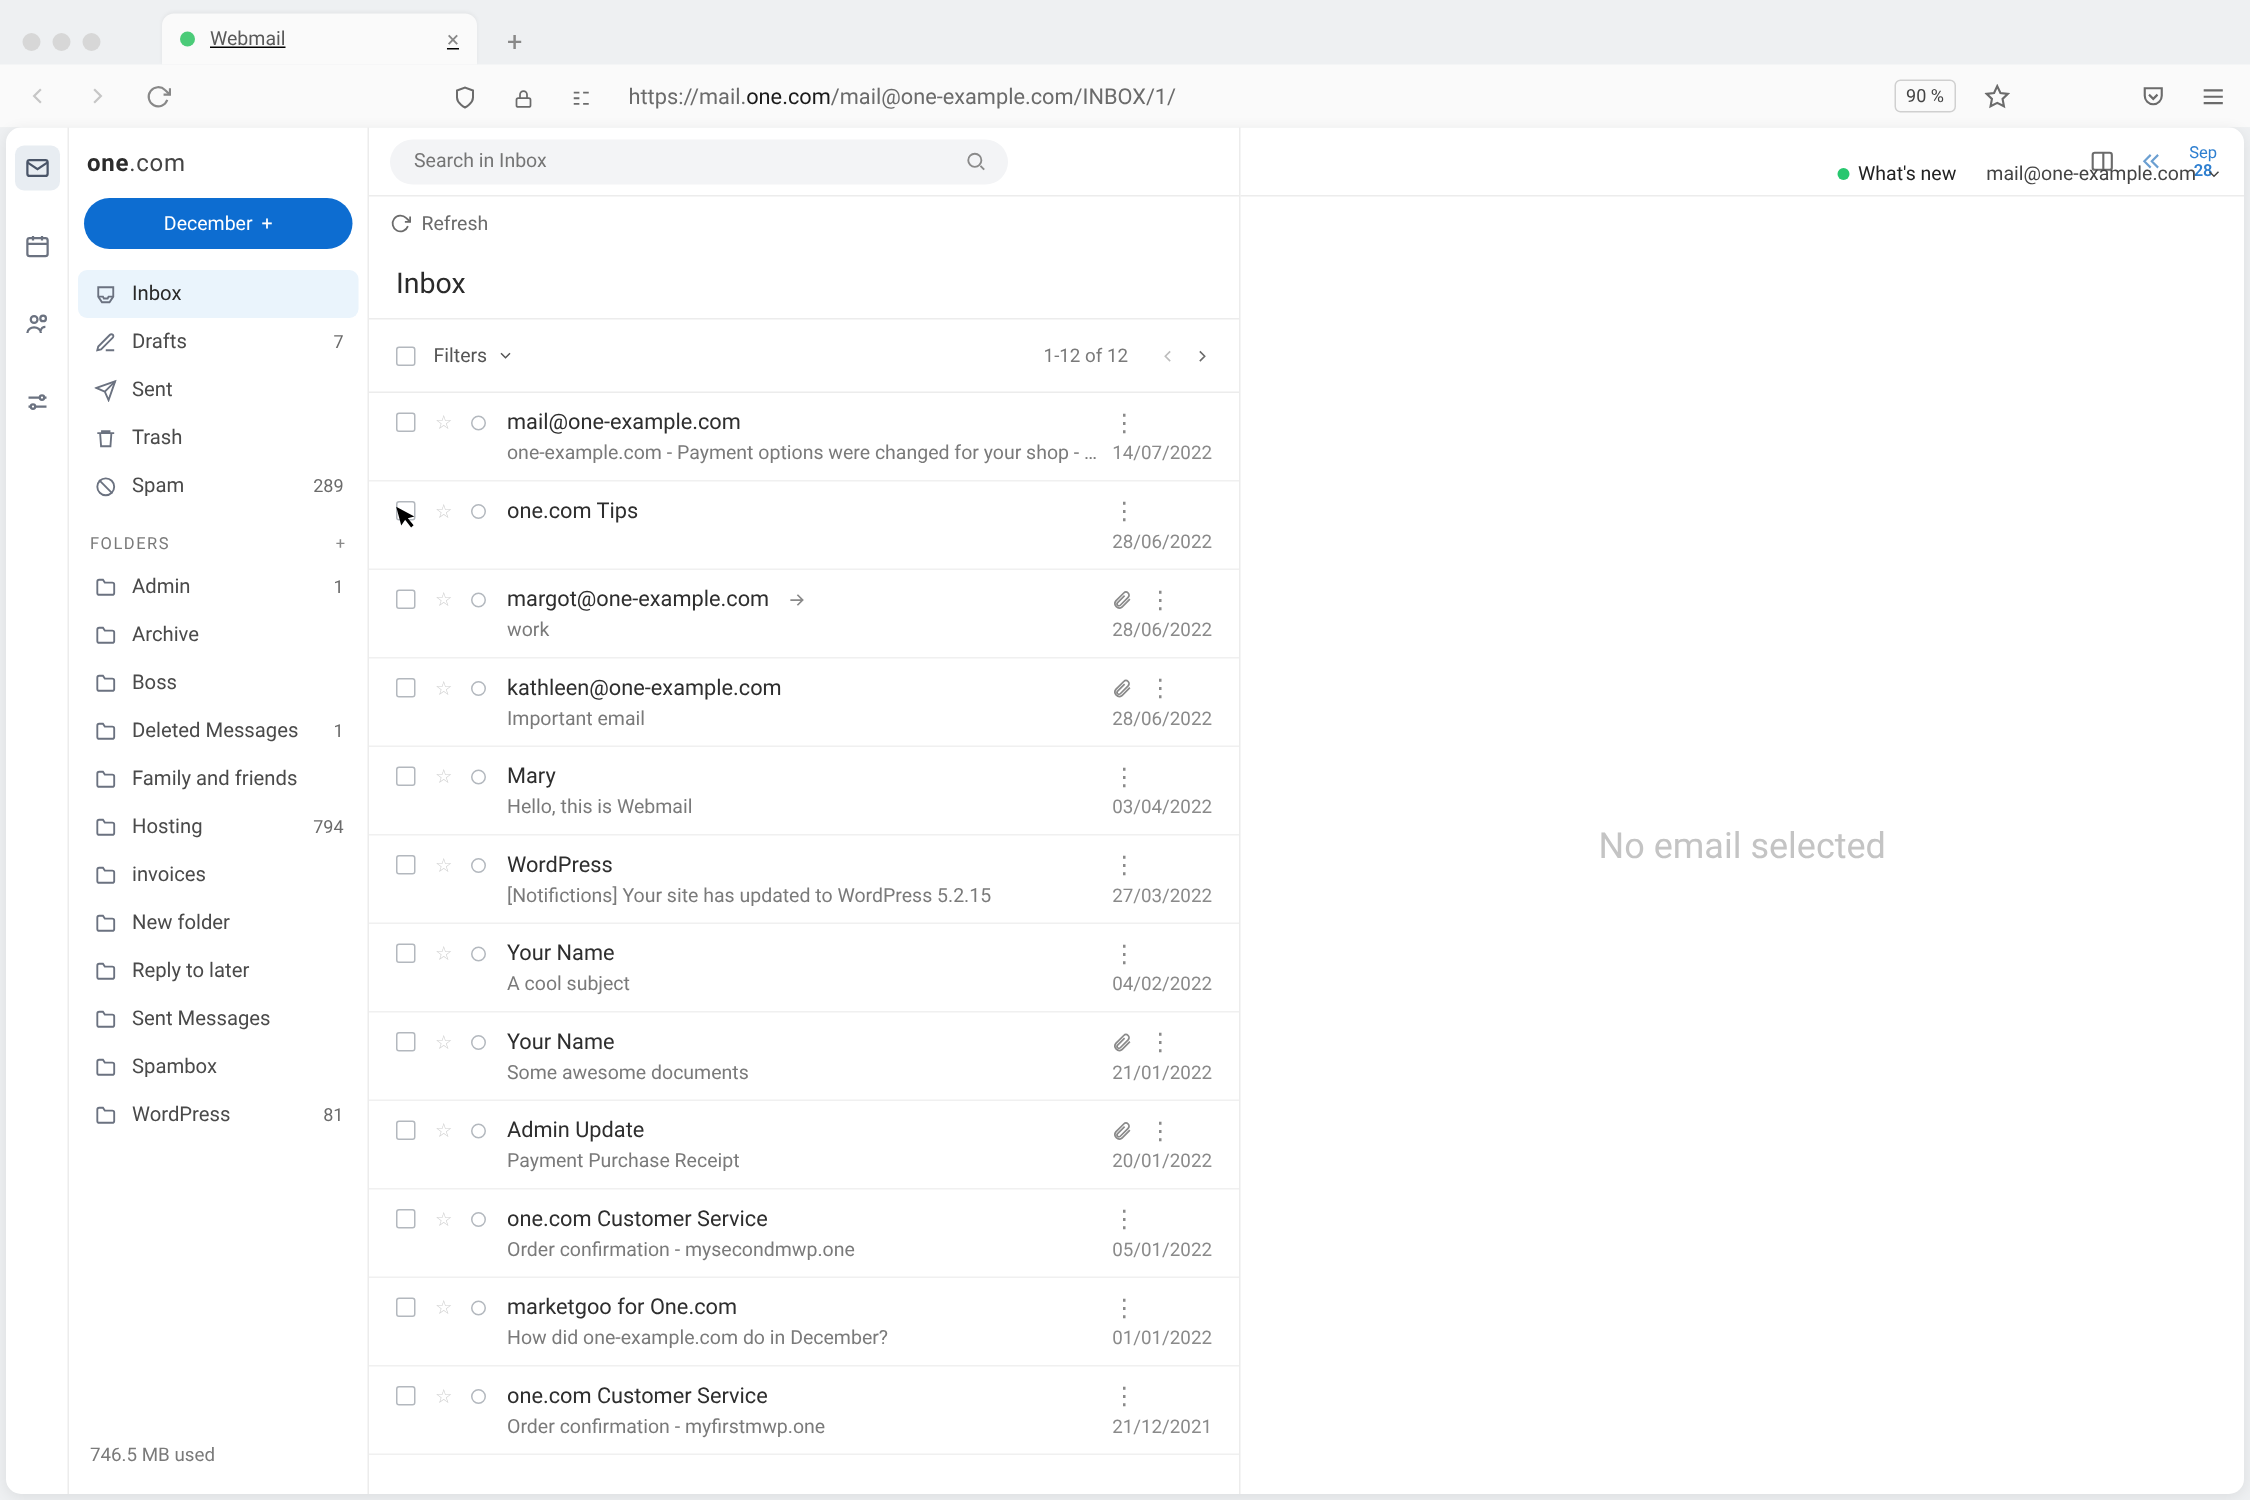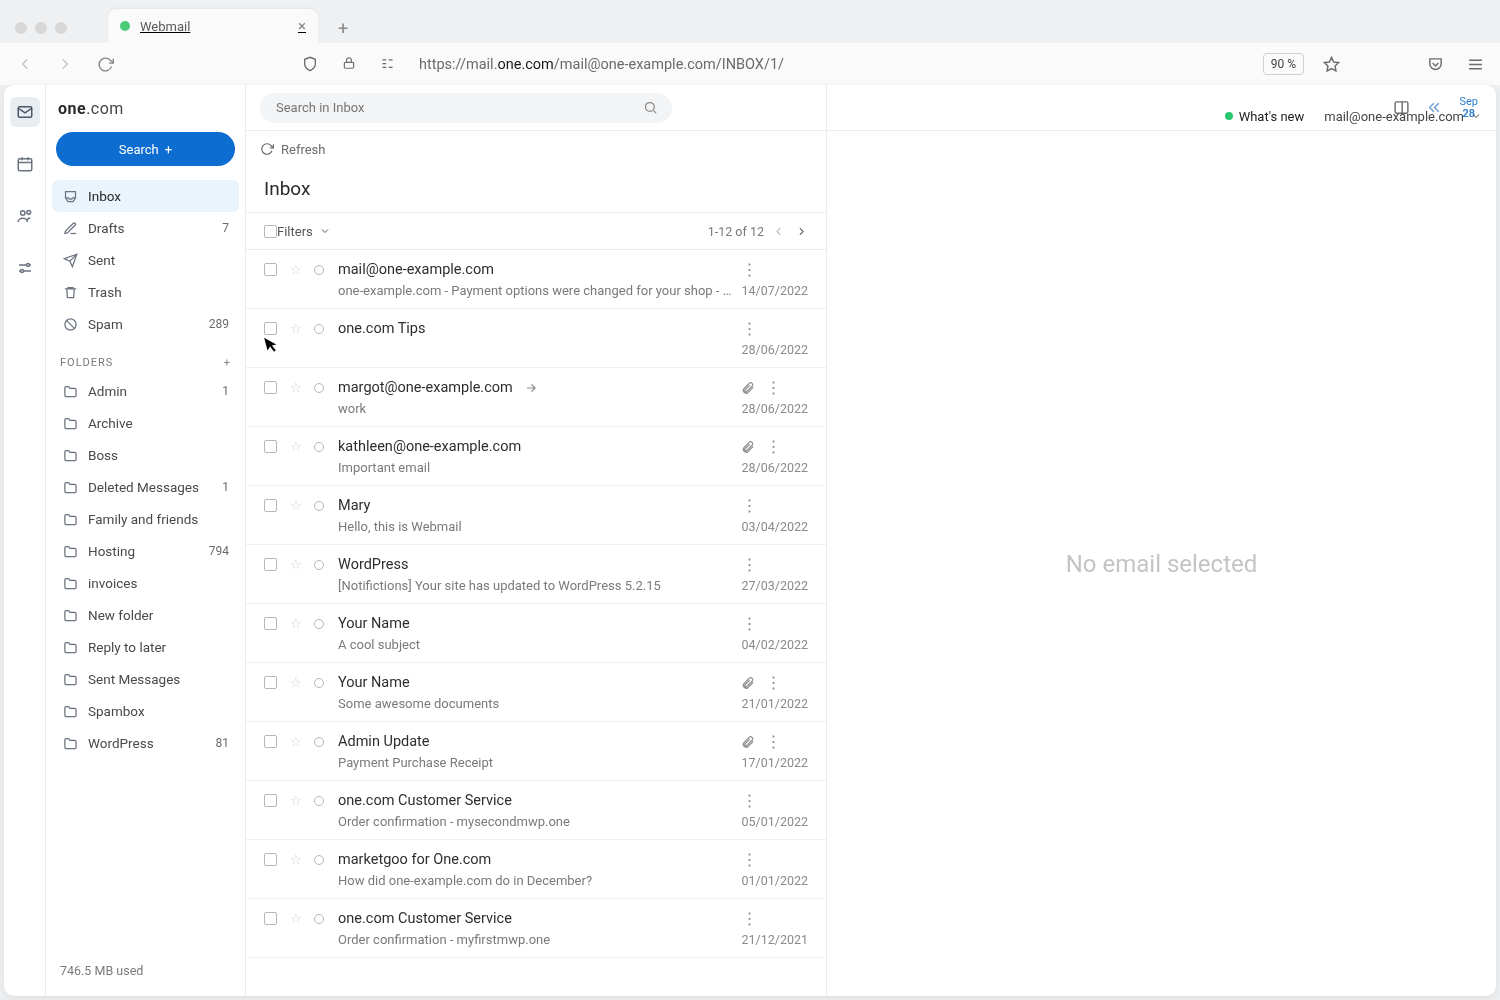--- a/index.html
+++ b/index.html
@@ -10,21 +10,21 @@
 .window-controls { position: absolute; top: 22px; left: 15px; display: flex; gap: 8px; }
 .wc-dot { width: 12px; height: 12px; border-radius: 50%; background: #d7d7d7; }
 .tab { position: absolute; top: 9px; left: 108px; width: 210px; height: 34px; background: #fafafa; border-radius: 8px 8px 0 0; display: flex; align-items: center; padding: 0 12px; gap: 10px; box-shadow: 0 -1px 3px rgba(0,0,0,0.05); text-decoration: underline; }
 .tab .dot { width: 10px; height: 10px; background: #4bcb78; border-radius: 50%; }
 .tab .title { font-size: 13px; color: #5a5a5a; flex: 1; }
 .tab .close { color: #888; font-size: 15px; cursor: pointer; }
 .newtab { position: absolute; top: 18px; left: 338px; color: #888; font-size: 18px; }
 .toolbar { position: absolute; top: 43px; left: 0; right: 0; height: 42px; background: #fafafa; display: flex; align-items: center; padding: 0 12px; gap: 14px; }
 .nav-arrow, .reload { color: #888; display: flex; align-items: center; justify-content: center; width: 26px; height: 26px; }
 .nav-arrow.disabled { color: #c6c6c6; }
-.url-zone { flex: 1; display: flex; align-items: flex-start; gap: 24px; padding-left: 170px; }
+.url-zone { flex: 1; display: flex; align-items: flex-end; gap: 24px; padding-left: 170px; }
 .url-icon { color: #6b6b6b; }
 .url { font-size: 14.5px; color: #6b6b6b; }
 .url .bold { color: #1a1a1a; }
 .zoom { font-size: 12px; color: #444; border: 1px solid #d0d0d0; border-radius: 4px; padding: 3px 7px; }
 .bookmark, .pocket, .hamburger { color: #6b6b6b; display:flex; align-items:center; justify-content:center; width:26px; }
 
 
 .app { position: absolute; top: 85px; left: 4px; right: 4px; bottom: 4px; background: #fff; border-radius: 10px; box-shadow: 0 2px 10px rgba(0,0,0,0.08); display: flex; }
 .rail { width: 42px; border-right: 1px solid #ececec; display: flex; flex-direction: column; align-items: center; padding-top: 12px; gap: 22px; }
 .rail-item { width: 30px; height: 30px; display:flex; align-items:center; justify-content:center; border-radius: 6px; color: #6b7280; cursor:pointer; }
@@ -49,21 +49,21 @@
 .search { flex: 0 0 412px; height: 30px; border-radius: 15px; background: #f3f4f6; border:none; padding: 0 16px; font-size: 13px; color:#666; }
 .search-wrap { position:relative; display:flex; align-items:center; }
 .search-icon { position:absolute; right:14px; color:#8a8a8a; }
 .header-right { position:absolute; top: 96px; right: 18px; height: 40px; display:flex; align-items:center; gap: 20px; }
 .whatsnew { display:flex; align-items:center; gap:6px; font-size:13px; color:#222; }
 .whatsnew .dot { width:8px; height:8px; background:#28c76f; border-radius:50%; }
 .account { font-size:13px; color:#444; display:flex; align-items:center; gap:6px; cursor:pointer; }
 
 .refresh-row { height: 36px; display:flex; align-items:center; padding: 0 14px; gap:7px; color:#6b6b6b; font-size:13px; }
 .inbox-title { padding: 10px 18px 12px 18px; font-size: 19px; color:#2b2b2b; }
-.filter-row { height: 38px; border-top:1px solid #ececec; border-bottom:1px solid #ececec; display:flex; align-items:center; padding: 12px 18px; font-size:13px; color:#555; }
+.filter-row { height: 50px; border-top:1px solid #ececec; border-bottom:1px solid #ececec; display:flex; align-items:center; padding: 12px 18px; gap:12px; font-size:13px; color:#555; }
 .filter-row .cb { width:13px; height:13px; border:1.3px solid #b3b8be; border-radius:2px; }
 .filter-row .range { margin-left:auto; color:#7a7a7a; font-size:12.5px; }
 .pager { display:flex; gap:10px; margin-left:8px; }
 .pager span { color:#bdbdbd; cursor:pointer; }
 .pager span.enabled { color:#6b6b6b; }
 
 .msg-list { flex:1; overflow:hidden; }
 .msg { border-bottom:1px solid #f0f0f0; padding: 10px 18px 10px 18px; display:grid; grid-template-columns: 18px 16px 16px 1fr auto; grid-template-rows: auto auto; column-gap:8px; align-items:center; cursor:pointer; }
 .msg .cb { width:13px; height:13px; border:1.3px solid #b3b8be; border-radius:2px; grid-row:1; }
 .msg .star { color:#cfcfcf; font-size:13px; grid-row:1; }
@@ -189,21 +189,21 @@
           <circle cx="8" cy="16" r="2"></circle>
         </svg>
     </div>
   </div>
 
   <div class="sidebar">
     <div class="brand">
       <b>one</b><span>.com</span>
     </div>
     <button class="compose">
-      <span>Search</span>
+      <span>December</span>
       <span>+</span>
     </button>
     <div class="nav" id="mailboxes">
         <div class="nav-item active">
           <span class="nav-icon">
             <svg width="15" height="15" viewBox="0 0 24 24" fill="none" stroke="currentColor" stroke-width="2">
               <path d="M4 4h16v10l-4 6H8l-4-6V4z"></path>
               <path d="M4 14h5l1 2h4l1-2h5"></path>
             </svg>
           </span>
@@ -516,21 +516,21 @@
             <span class="from">Admin Update </span>
             <span class="more">
               <span class="clip">
                 <svg width="14" height="14" viewBox="0 0 24 24" fill="none" stroke="currentColor" stroke-width="2">
                   <path d="M21 11l-9 9a5 5 0 0 1-7-7l9-9a3.5 3.5 0 0 1 5 5l-9 9a2 2 0 0 1-3-3l8-8"></path>
                 </svg>
               </span>
               <span style="cursor:pointer">⋮</span>
             </span>
             <span class="subj">Payment Purchase Receipt</span>
-            <span class="date">17/01/2022</span>
+            <span class="date">20/01/2022</span>
           </div>
           <div class="msg">
             <span class="cb"></span>
             <span class="star">☆</span>
             <span class="dot2"></span>
             <span class="from">one.com Customer Service </span>
             <span class="more">
               <span style="cursor:pointer">⋮</span>
             </span>
             <span class="subj">Order confirmation - mysecondmwp.one</span>

